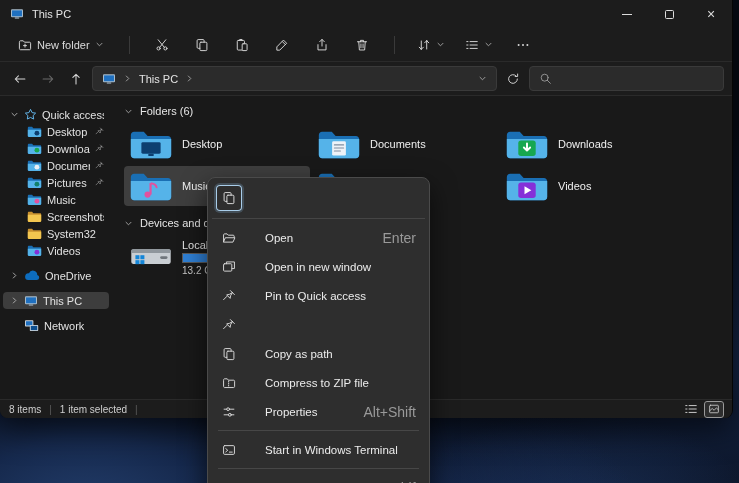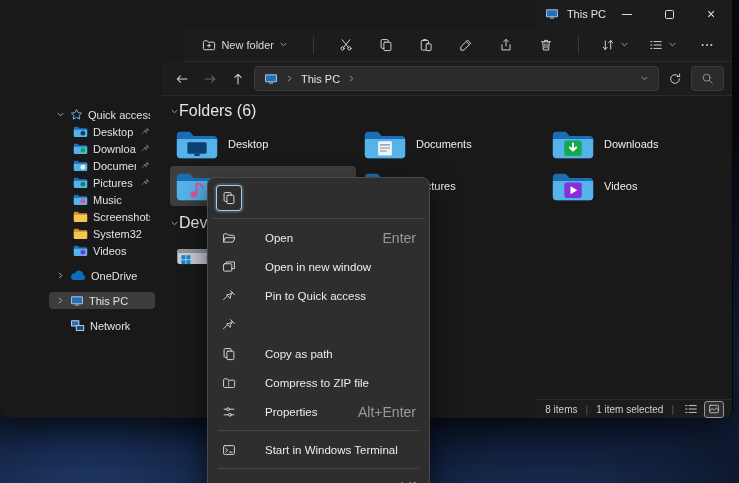--- a/index.html
+++ b/index.html
@@ -17,21 +17,20 @@
   }
   [data-icon]{display:inline-flex;align-items:center;justify-content:center;line-height:0;flex:0 0 auto}
   svg{display:block}
 
   .window{
     position:absolute;left:0;top:0;width:733px;height:418px;
     background:#191919;border-radius:0 0 8px 8px;overflow:hidden;
     box-shadow:0 12px 30px rgba(0,0,0,.6);
     display:flex;flex-direction:column;
     border-right:1px solid #050505;
-    align-items:flex-end;
   }
   
   .titlebar{height:28px;display:flex;align-items:center;background:#1c1c1c;flex:0 0 28px}
   .tb-left{display:flex;align-items:center;gap:8px;padding-left:10px;flex:1;height:100%}
   .win-controls{display:flex;height:100%}
   .win-btn{width:42px;height:100%;display:flex;align-items:center;justify-content:center;color:#dcdcdc}
   .min-glyph{display:block;width:10px;border-top:1px solid #dcdcdc}
   .max-glyph{display:block;width:9px;height:9px;border:1px solid #dcdcdc;border-radius:1.5px}
   .close-glyph{font-size:14px;line-height:1}
 
@@ -57,21 +56,21 @@
   .sidebar{width:112px;padding-top:10px;overflow:hidden;flex:0 0 112px}
   .side-item{display:flex;align-items:center;gap:5px;height:17px;padding:0 5px 0 6px;margin:0 3px;border-radius:4px;white-space:nowrap}
   .side-item.child{padding-left:24px}
   .side-item.selected{background:#3d3d3d}
   .side-label{overflow:hidden;text-overflow:clip;font-size:11px;color:#e2e2e2}
   .side-pin{margin-left:auto;color:#a0a0a0}
   .side-gap{height:8px}
   .side-chev{width:10px;color:#b5b5b5}
 
   .main{flex:1;padding:6px 0 0 12px;overflow:hidden}
-  .sec-header{display:flex;align-items:center;height:18px;color:#e6e6e6;font-size:16px}
+  .sec-header{display:flex;align-items:center;gap:7px;height:18px;color:#e6e6e6;font-size:11px}
   .tiles{display:grid;grid-template-columns:repeat(3,186px);grid-auto-rows:40px;gap:2px;margin-top:4px}
   .tile{display:flex;align-items:center;gap:9px;padding:0 5px;border-radius:4px}
   .tile.selected{background:#3e3e3e}
   .tile-label{font-size:11px;color:#efefef}
   .devices{margin-top:8px}
   .drive-tile{display:flex;gap:9px;width:186px;margin-top:4px;padding:2px 5px;border-radius:4px}
   .drive-info{display:flex;flex-direction:column;gap:2px;padding-top:1px;min-width:0}
   .drive-name{font-size:11px;white-space:nowrap}
   .drive-bar{width:92px;height:10px;background:#3f3f3f;border:1px solid #5a5a5a}
   .drive-bar-fill{height:100%;background:#2f7fd4}
@@ -649,21 +648,21 @@
   </div>
   <div class="cm-item">
     <span class="cm-icon" data-icon="menu-properties">
         <svg viewBox="0 0 16 16" width="14" height="14" fill="none" stroke="currentColor" stroke-linecap="round" stroke-linejoin="round" stroke-width="1.1">
           <path d="M2.4 4.8h3M8.6 4.8h5M2.4 11.2h5M10.6 11.2h3"></path>
           <circle cx="7" cy="4.8" r="1.6"></circle>
           <circle cx="9" cy="11.2" r="1.6"></circle>
         </svg>
       </span>
     <span class="cm-label">Properties</span>
-    <span class="cm-shortcut">Alt+Enter</span>
+    <span class="cm-shortcut">Alt+Shift</span>
   </div>
   <div class="cm-sep"></div>
   <div class="cm-item">
     <span class="cm-icon" data-icon="menu-terminal">
         <svg viewBox="0 0 16 16" width="14" height="14" fill="none" stroke="currentColor" stroke-linecap="round" stroke-linejoin="round" stroke-width="1.1">
           <rect x="1.8" y="3" width="12.4" height="10" rx="1.3"></rect>
           <path d="M4.3 6.4l2.3 1.9-2.3 1.9M8.4 10.4h3.3"></path>
         </svg>
       </span>
     <span class="cm-label">Start in Windows Terminal</span>

